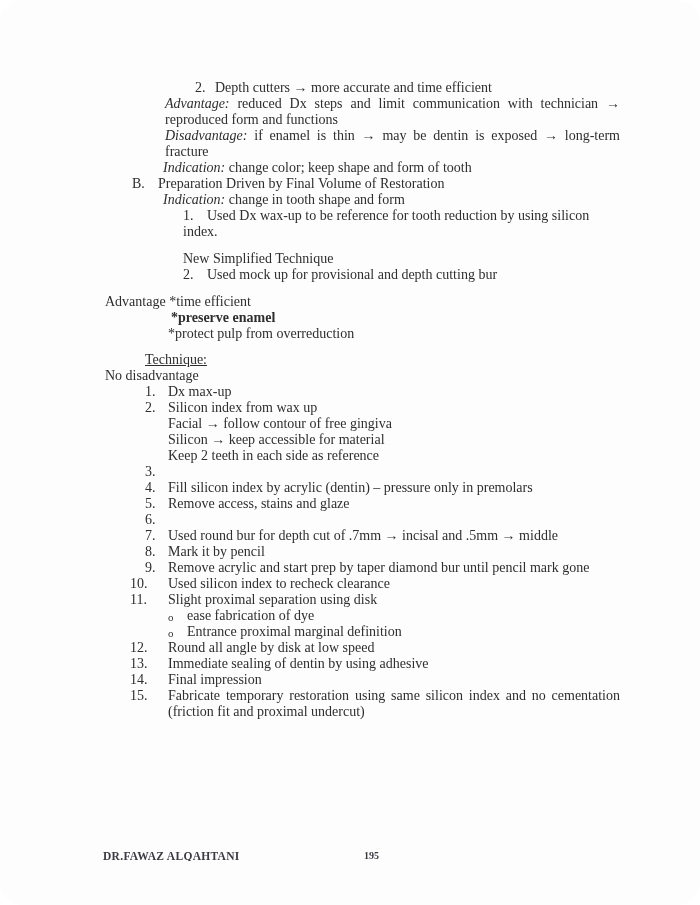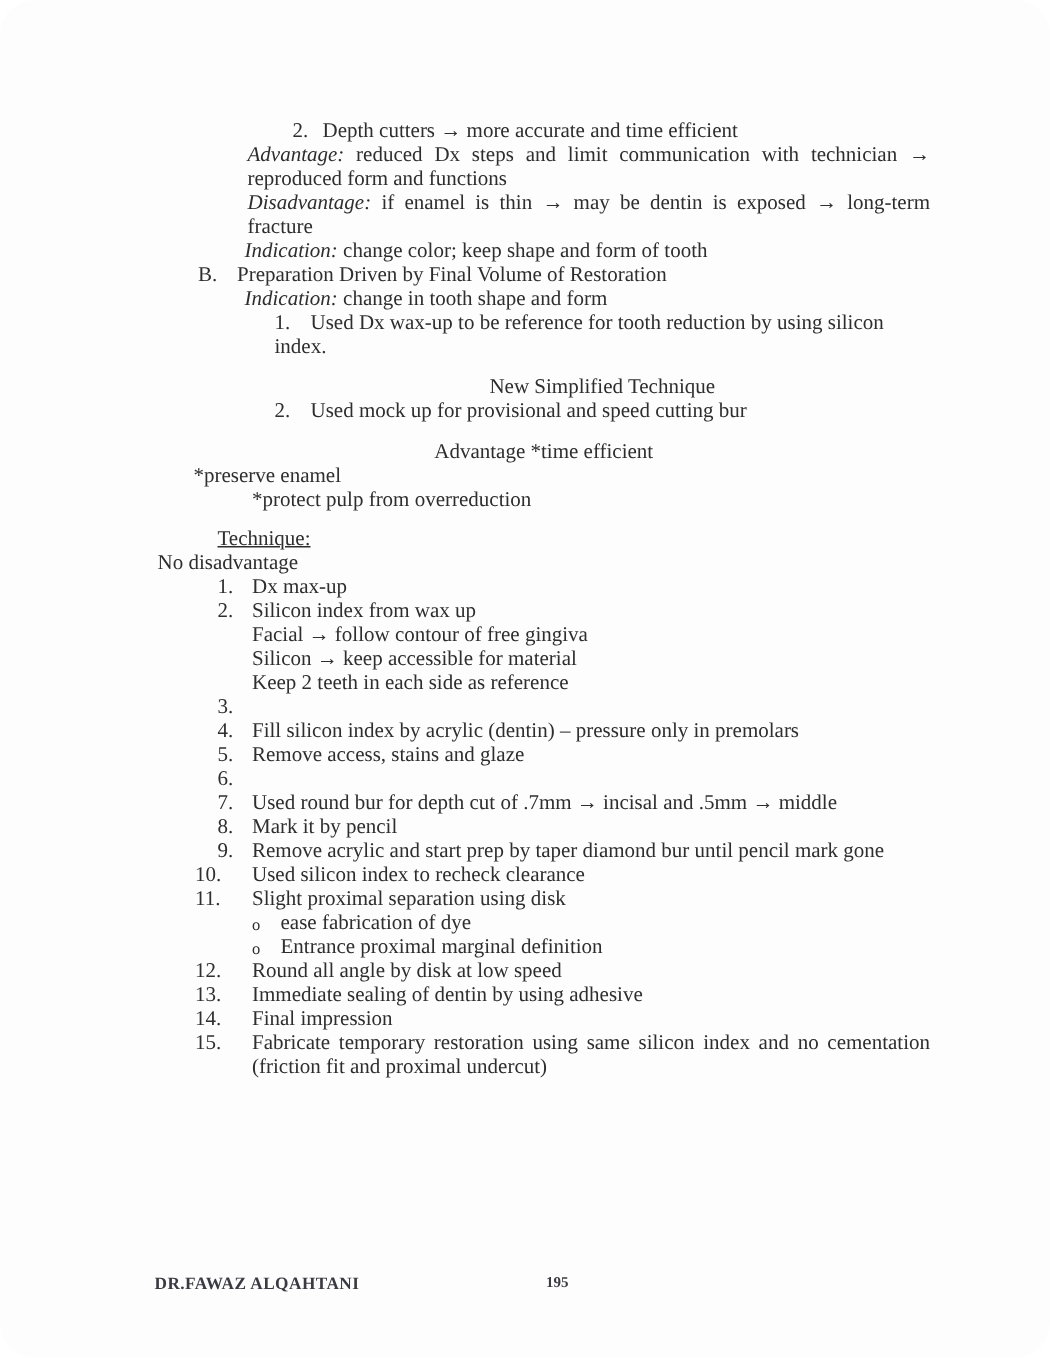--- a/index.html
+++ b/index.html
@@ -37,23 +37,23 @@
   .label-it { font-style: italic; }
 
   .indent-label { margin-left: 58px; }
 
   .item-b { margin-left: 27px; }
   .item-b .num { display: inline-block; min-width: 26px; }
 
   .b-sub { margin-left: 78px; }
   .b-sub .num { display: inline-block; min-width: 24px; }
 
-  .gap-before { margin-top: 11px; text-align: center; }
+  .gap-before { margin-top: 11px; }
 
-  .adv-item-1 { margin-left: 24px; }
+  .adv-item-1 { margin-left: 66px; font-weight: bold; }
   .adv-item-2 { margin-left: 63px; }
 
   .tech-head { margin-left: 40px; margin-top: 10px; }
   .tech-head span { text-decoration: underline; }
 
   .step { position: relative; padding-left: 63px; }
   .step .n { position: absolute; left: 40px; top: 0; }
   .step.dd .n { left: 25px; }
   .step.justify { width: 452px; text-align: justify; text-align-last: left; }
 
@@ -94,21 +94,21 @@
     <div class="ln indent-label"><span class="label-it">Indication:</span> <span>change color; keep shape and form of tooth</span></div>
 
     <div class="ln item-b"><span class="num">B.</span><span>Preparation Driven by Final Volume of Restoration</span></div>
 
     <div class="ln indent-label"><span class="label-it">Indication:</span> <span>change in tooth shape and form</span></div>
 
     <div class="ln b-sub"><span class="num">1.</span><span>Used Dx wax-up to be reference for tooth reduction by using silicon index.</span></div>
 
     <div class="ln b-sub gap-before">New Simplified Technique</div>
 
-    <div class="ln b-sub"><span class="num">2.</span><span>Used mock up for provisional and speed cutting bur</span></div>
+    <div class="ln b-sub"><span class="num">2.</span><span>Used mock up for provisional and depth cutting bur</span></div>
 
     <div class="ln gap-before"><span>Advantage</span> <span>*time efficient</span></div>
     <div class="ln adv-item-1">*preserve enamel</div>
     <div class="ln adv-item-2">*protect pulp from overreduction</div>
     <div class="ln tech-head"><span>Technique:</span></div>
 
     <div class="ln">No disadvantage</div>
 
     <div class="ln step"><span class="n">1.</span><span>Dx max-up</span></div>
 

